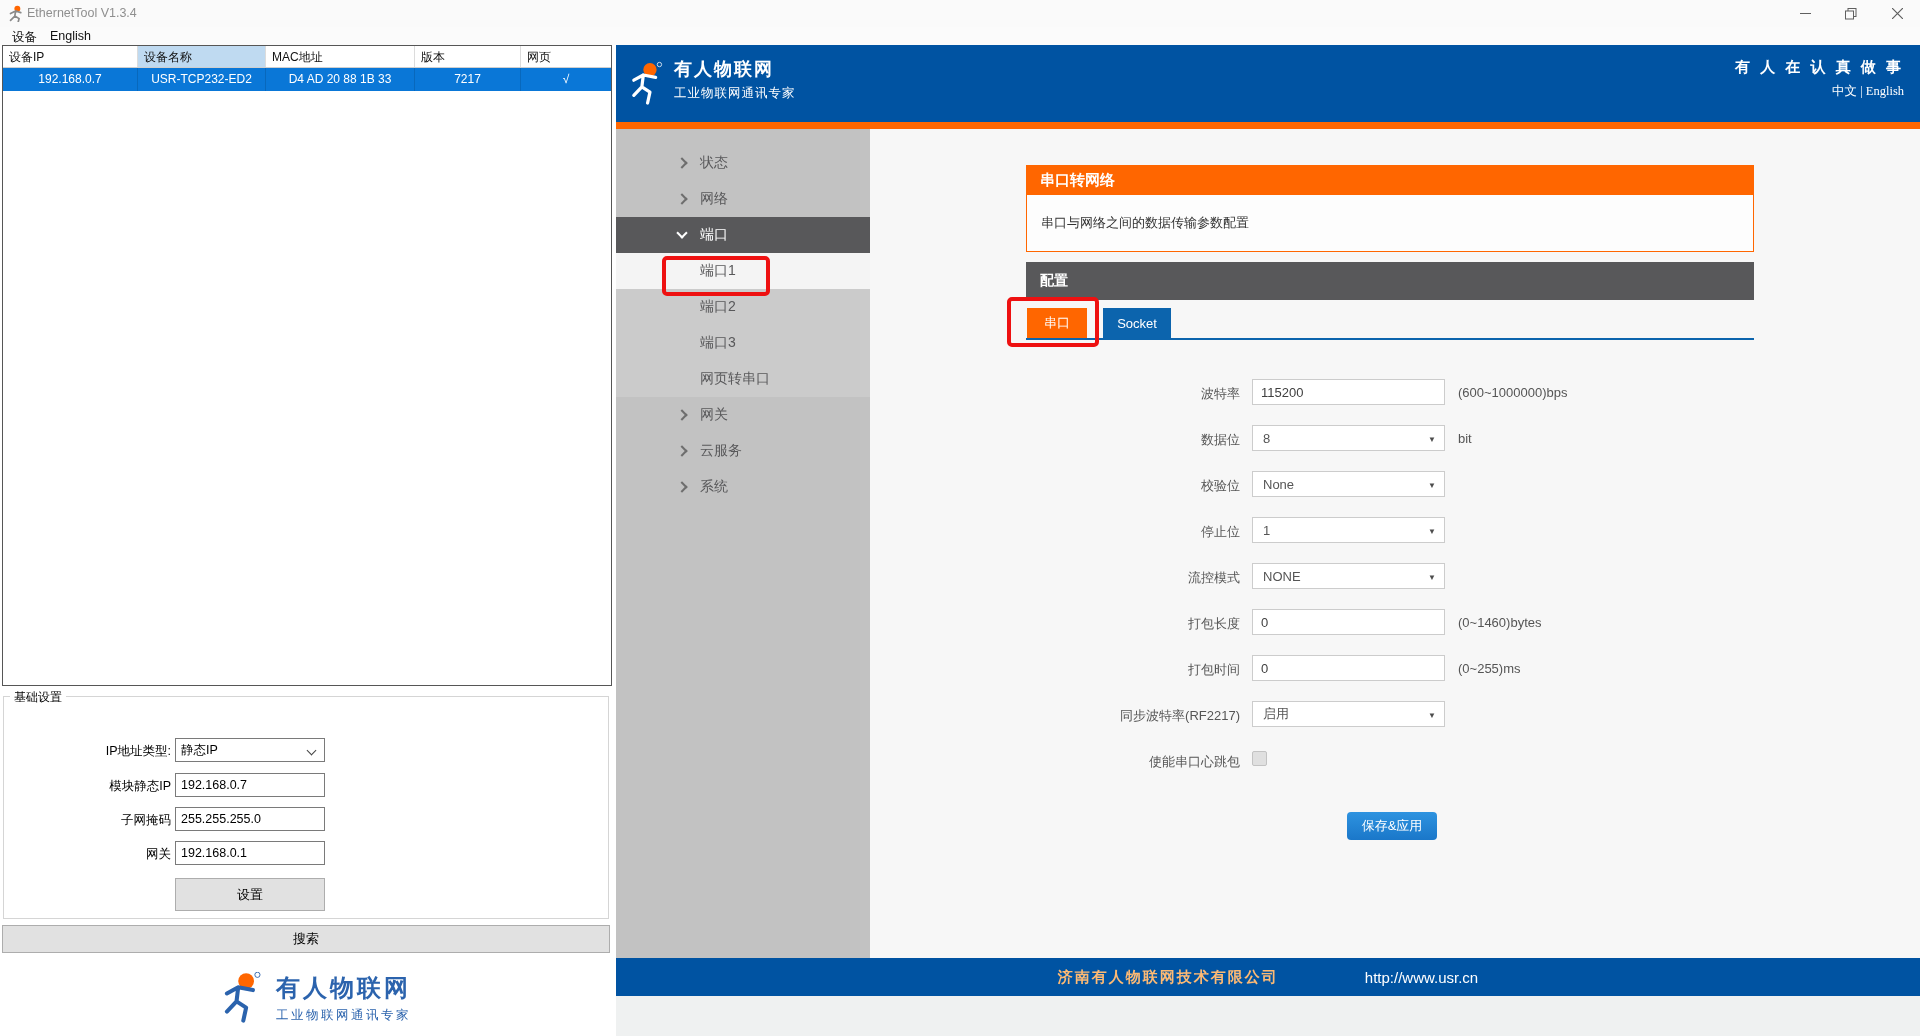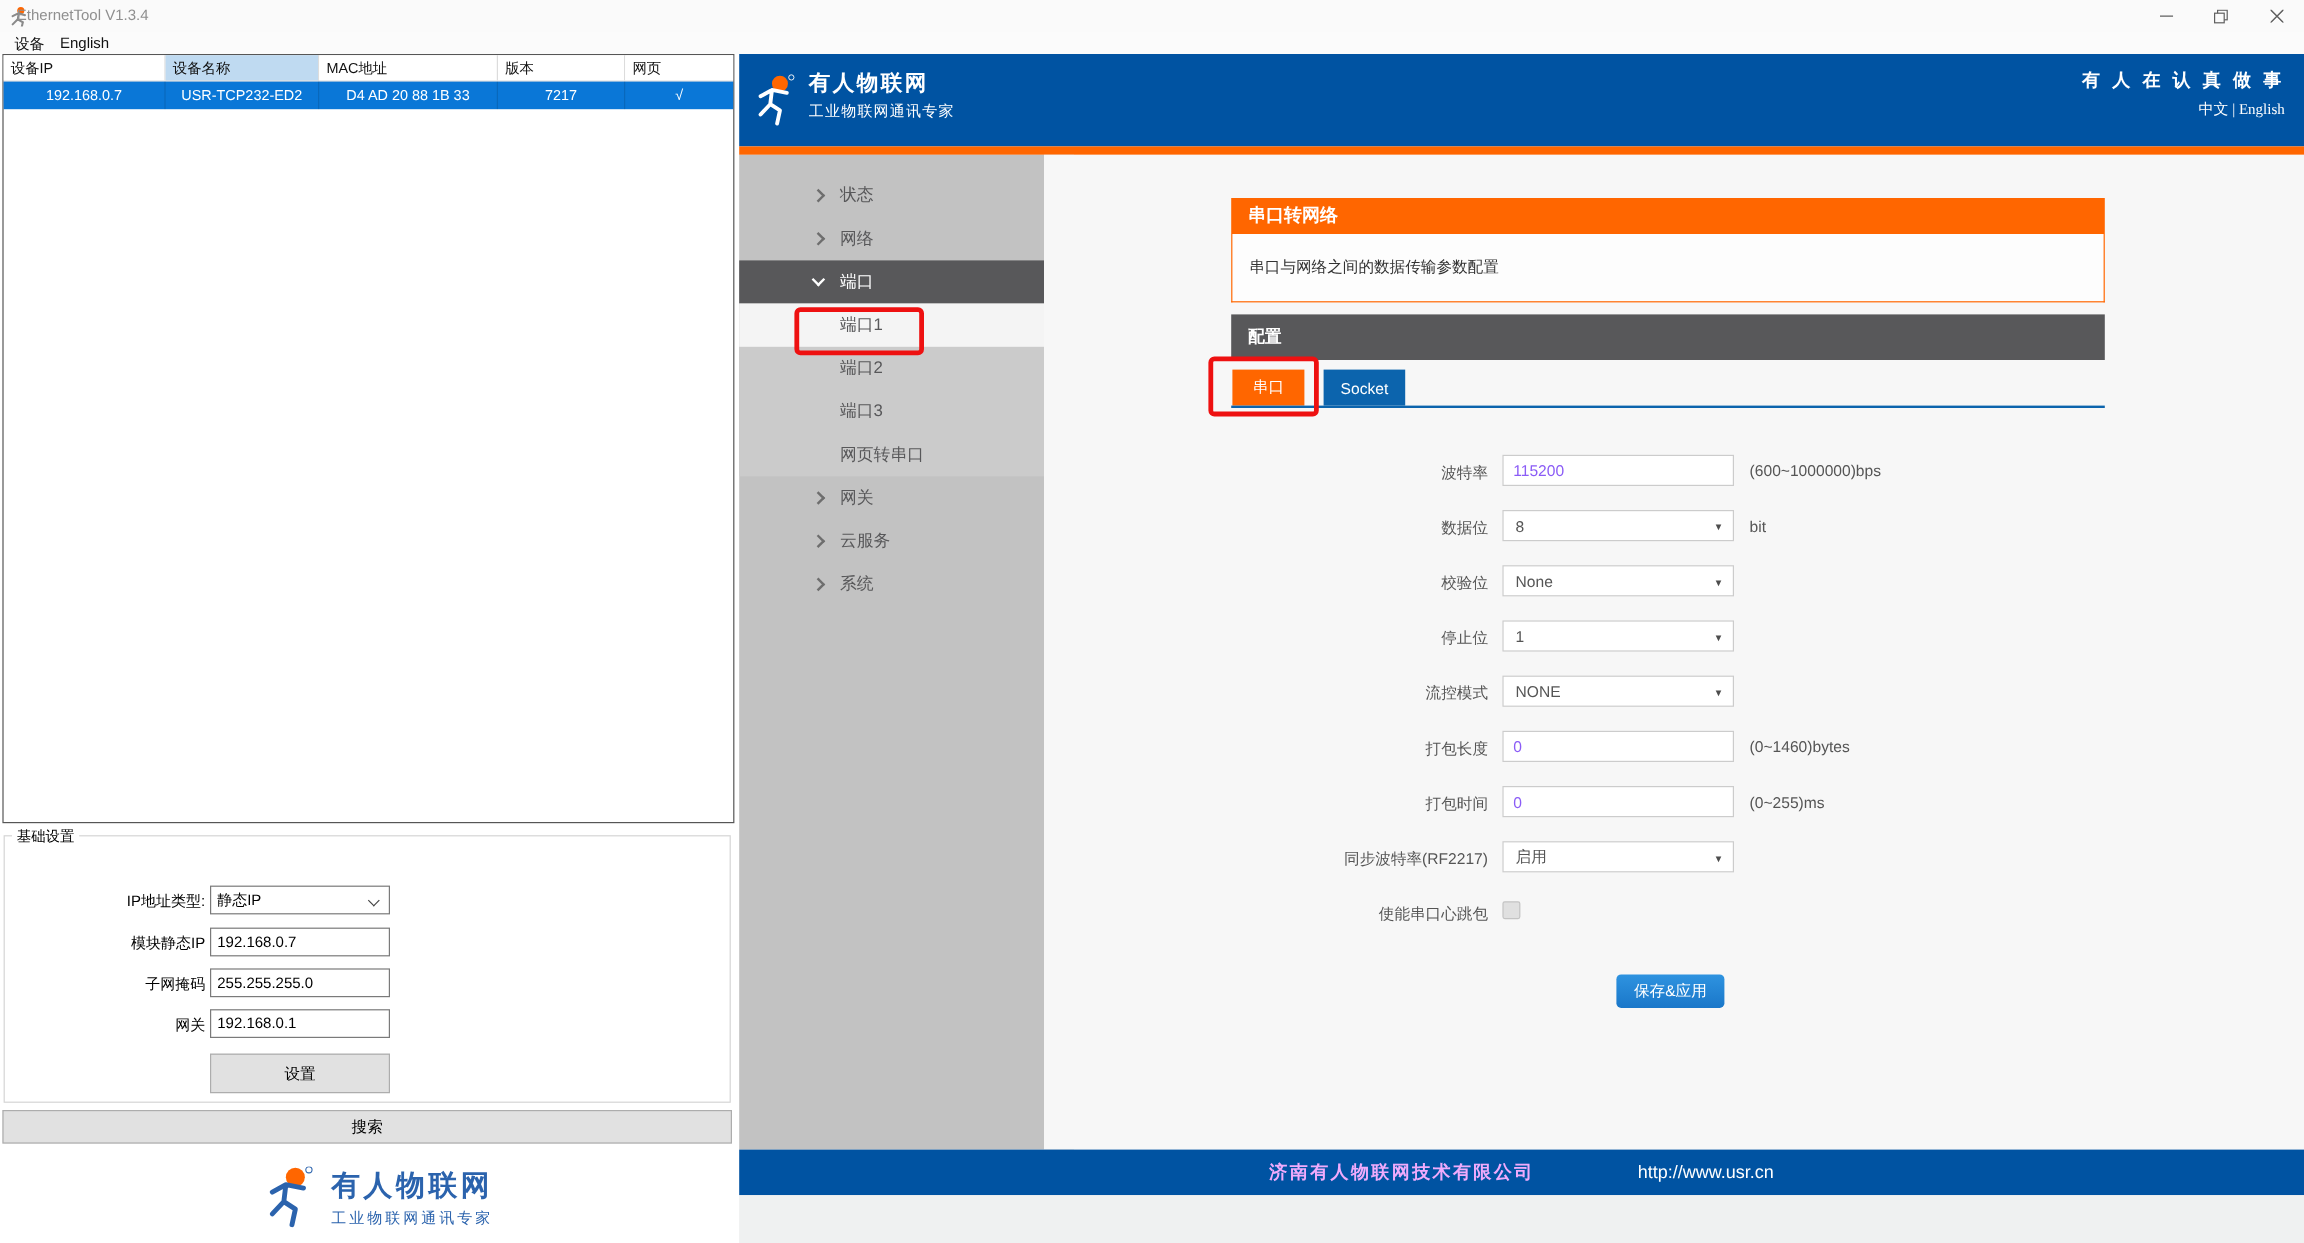--- a/index.html
+++ b/index.html
@@ -3,21 +3,21 @@
 <meta charset="utf-8">
 <style>
   * { box-sizing: border-box; margin: 0; padding: 0; }
   html,body { width:1920px; height:1036px; }
   body { font-family: "Liberation Sans", "DejaVu Sans", sans-serif; background:#ffffff; overflow:hidden; }
   #app { position:relative; width:1920px; height:1036px; background:#ffffff; outline:1px solid #9b9b9b; }
 
   
   .titlebar { position:absolute; left:0; top:0; width:1920px; height:27px; background:#fafafa; }
   .app-icon { position:absolute; left:8px; top:5px; width:17px; height:17px; }
-  .title-text { position:absolute; left:14px; top:6px; font-size:12.5px; color:#8f8f8f; }
+  .title-text { position:absolute; left:27px; top:6px; font-size:12.5px; color:#8f8f8f; }
   .win-controls { position:absolute; right:0; top:0; height:27px; display:flex; }
   .win-btn { width:46px; height:27px; display:flex; align-items:center; justify-content:center; }
   .menubar { position:absolute; left:0; top:27px; width:1920px; height:18px; background:#fbfbfb; }
   .menu-item { position:absolute; top:1px; font-size:12.5px; color:#111; padding:1px 6px; }
   .menu-item.m0 { left:6px; }
   .menu-item.m1 { left:44px; }
 
   
   .devtable { position:absolute; left:2px; top:45px; width:610px; height:641px; background:#fff; border:1px solid #565656; }
   .dt-header { display:flex; height:22px; border-bottom:1px solid #cfcfcf; }
@@ -72,29 +72,29 @@
   .pdesc { position:absolute; left:156px; top:66px; width:728px; height:57px; background:#fdfdfd; border:1px solid #ff6600; border-top:none; font-size:13px; color:#333; display:flex; align-items:center; padding-left:14px; }
   .psection { position:absolute; left:156px; top:133px; width:728px; height:38px; background:#58585a; color:#fff; font-size:14px; font-weight:bold; display:flex; align-items:center; padding-left:14px; }
   .tab { position:absolute; top:179px; height:30px; color:#fff; font-size:13px; display:flex; align-items:center; justify-content:center; }
   .tab.serial { left:157px; width:60px; background:#ff6600; }
   .tab.socket { left:233px; width:68px; background:#0c64ad; }
   .tab-underline { position:absolute; left:156px; top:209px; width:728px; height:2px; background:#0c64ad; }
 
   .frow { position:absolute; left:0; width:100%; height:26px; }
   .flabel { position:absolute; left:0; top:6px; width:370px; text-align:right; font-size:13px; color:#555; }
   .fctrl { position:absolute; left:382px; top:0; width:193px; height:26px; border:1px solid #ccc; background:#fff; }
-  input.fctrl { font-size:13px; color:#8b5cf6; padding:0 8px; font-family:inherit; }
+  input.fctrl { font-size:13px; color:#404040; padding:0 8px; font-family:inherit; }
   .fselect { display:flex; align-items:center; font-size:13px; color:#555; padding-left:10px; position:absolute; left:382px; top:0; width:193px; height:26px; border:1px solid #ccc; background:#fff; }
   .fcaret { position:absolute; right:8px; top:9px; font-size:8px; color:#4d4d4d; }
   .fhint { position:absolute; left:588px; top:6px; font-size:13px; color:#555; }
   .fcheckbox { position:absolute; left:382px; top:4px; width:15px; height:15px; background:#e0e0e0; border:1px solid #c3c3c3; border-radius:2px; }
   .save-btn { position:absolute; left:477px; top:683px; width:90px; height:28px; background:linear-gradient(#2e93e0,#1a77c9); border:none; border-radius:4px; color:#fff; font-size:13px; font-family:inherit; }
 
   .wfooter { position:absolute; left:0; top:913px; width:1304px; height:38px; background:#0053a2; display:flex; align-items:center; justify-content:center; gap:38px; }
-  .wf-company { color:#f0abfc; font-size:15px; font-weight:bold; letter-spacing:2px;text-align:center; }
+  .wf-company { color:#fdba74; font-size:15px; font-weight:bold; letter-spacing:2px;text-align:center; }
   .wf-url { color:#fff; font-size:15px; font-weight:normal;margin-left:48px; }
   .substrip { position:absolute; left:0; top:951px; width:1304px; height:40px; background:#eff1f1; }
 
   
   .annot { position:absolute; border:4px solid #ee1111; border-radius:5px; pointer-events:none; }
   .annot.port1 { left:46px; top:127px; width:108px; height:40px; }
   .annot.serial { left:137px; top:168px; width:92px; height:50px; }
 </style>
 </head>
 <body>

